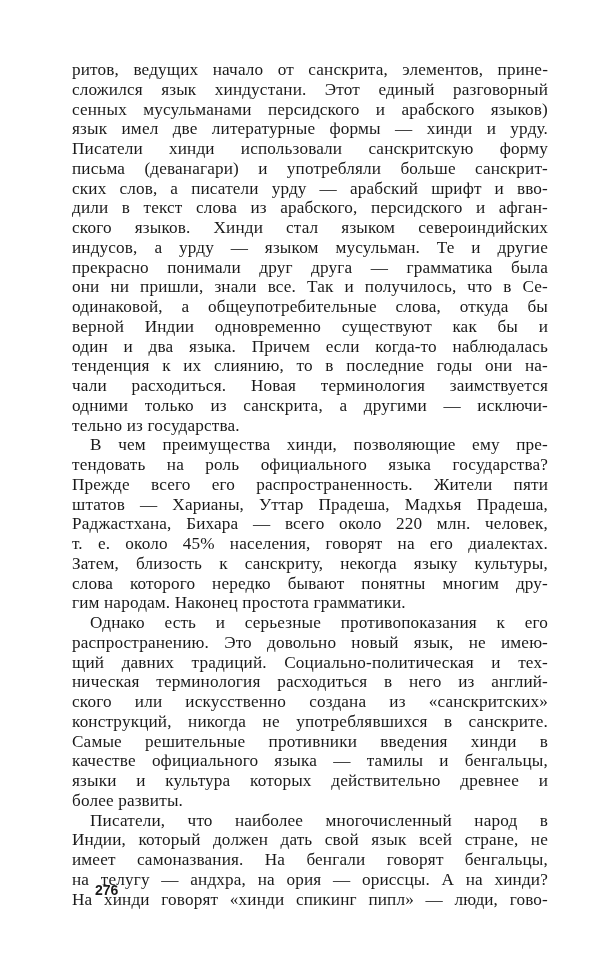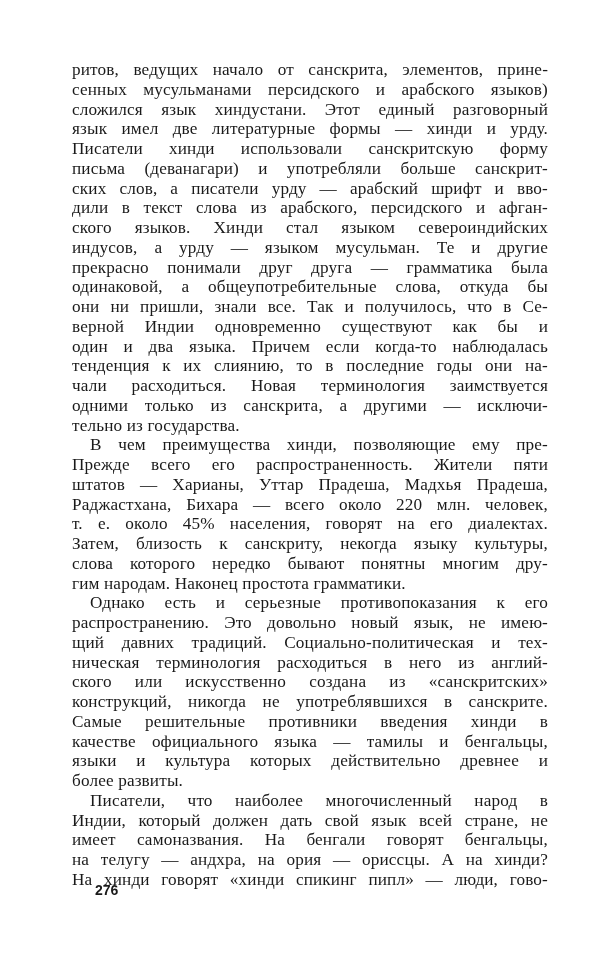--- a/index.html
+++ b/index.html
@@ -21,41 +21,42 @@
     font-family: "Liberation Sans", "DejaVu Sans", sans-serif;
     font-weight: bold; font-size: 14px; color: #1a1a1a; margin-left: 31px;
   }
 </style>
 </head>
 <body>
 
 <div class="page">
   <div>
     <span class="line">ритов, ведущих начало от санскрита, элементов, прине-</span>
+    <span class="line">сложился язык хиндустани. Этот единый разговорный</span>
     <span class="line">сенных мусульманами персидского и арабского языков)</span>
-    <span class="line">сложился язык хиндустани. Этот единый разговорный</span>
     <span class="line">язык имел две литературные формы — хинди и урду.</span>
     <span class="line">Писатели хинди использовали санскритскую форму</span>
     <span class="line">письма (деванагари) и употребляли больше санскрит-</span>
     <span class="line">ских слов, а писатели урду — арабский шрифт и вво-</span>
     <span class="line">дили в текст слова из арабского, персидского и афган-</span>
     <span class="line">ского языков. Хинди стал языком североиндийских</span>
     <span class="line">индусов, а урду — языком мусульман. Те и другие</span>
     <span class="line">прекрасно понимали друг друга — грамматика была</span>
+    <span class="line">они ни пришли, знали все. Так и получилось, что в Се-</span>
     <span class="line">одинаковой, а общеупотребительные слова, откуда бы</span>
-    <span class="line">они ни пришли, знали все. Так и получилось, что в Се-</span>
     <span class="line">верной Индии одновременно существуют как бы и</span>
     <span class="line">один и два языка. Причем если когда-то наблюдалась</span>
     <span class="line">тенденция к их слиянию, то в последние годы они на-</span>
     <span class="line">чали расходиться. Новая терминология заимствуется</span>
     <span class="line">одними только из санскрита, а другими — исключи-</span>
     <span class="line last">тельно из государства.</span>
   </div>
   <div>
     <span class="line indent">В чем преимущества хинди, позволяющие ему пре-</span>
+    <span class="line">тендовать на роль официального языка государства?</span>
     <span class="line">Прежде всего его распространенность. Жители пяти</span>
     <span class="line">штатов — Харианы, Уттар Прадеша, Мадхья Прадеша,</span>
     <span class="line">Раджастхана, Бихара — всего около 220 млн. человек,</span>
     <span class="line">т. е. около 45% населения, говорят на его диалектах.</span>
     <span class="line">Затем, близость к санскриту, некогда языку культуры,</span>
     <span class="line">слова которого нередко бывают понятны многим дру-</span>
     <span class="line last">гим народам. Наконец простота грамматики.</span>
   </div>
   <div>
     <span class="line indent">Однако есть и серьезные противопоказания к его</span>

